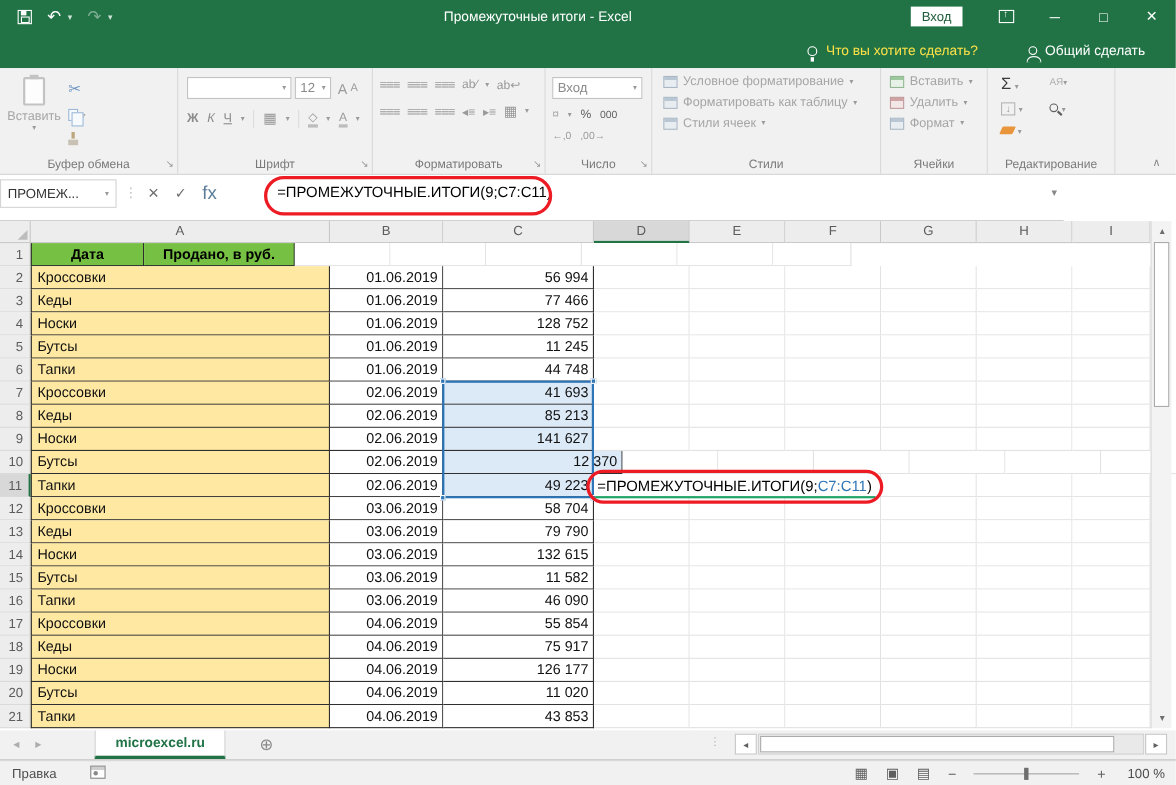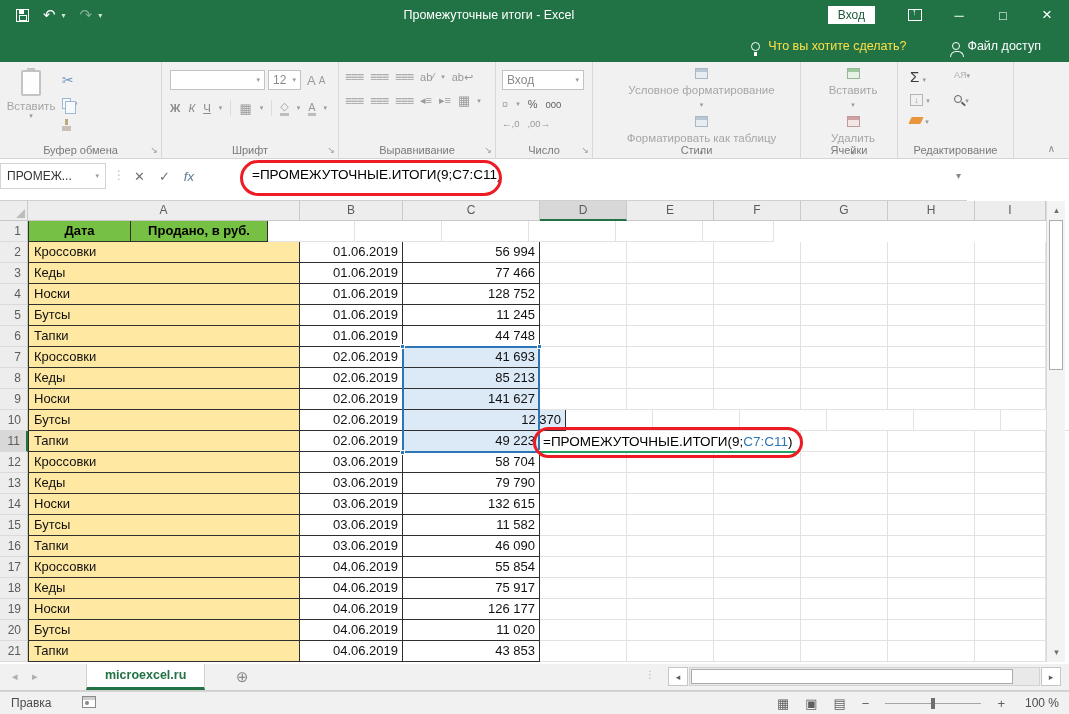--- a/index.html
+++ b/index.html
@@ -69,41 +69,41 @@
   .colorbar { display:inline-block; position:relative; font-size:11px; color:#9a9a9a; padding-bottom:3px; }
   .colorbar::after { content:""; position:absolute; left:0; right:0; bottom:0; height:3px; background:#bdbdbd; }
   .g-align { width:157px; padding:8px 4px 0 6px; color:#9a9a9a; }
   .alrow { display:flex; align-items:center; gap:7px; margin-bottom:9px; font-size:11px; }
   .lines { font-size:12px; letter-spacing:-1px; }
   .g-num { width:97px; padding:8px 6px 0 6px; }
   .numcombo { width:82px; justify-content:space-between; }
   .numrow { display:flex; align-items:center; gap:8px; margin-top:8px; color:#5f5f5f; font-size:11px; }
   .tiny { font-size:9.5px; color:#9a9a9a; }
   .g-sty { width:208px; padding:6px 0 0 10px; }
-  .styrow { display:flex; align-items:center; gap:5px; margin-bottom:7px; white-space:nowrap;flex-direction:column; }
+  .styrow { display:flex; align-items:center; gap:5px; margin-bottom:7px; white-space:nowrap; }
   .miniic { width:13px; height:11px; background:linear-gradient(#b9c6d4 3px, #e8edf2 3px); border:1px solid #aab8c6; display:inline-block; flex:none; }
   .g-cells { width:97px; padding:6px 0 0 8px; }
   .miniic.green { background:linear-gradient(#9dc79d 3px,#e7f1e7 3px); border-color:#93b893; }
   .miniic.red { background:linear-gradient(#cfa3a3 3px,#f3e6e6 3px); border-color:#c09a9a; }
   .g-edit { width:116px; padding:6px 0 0 12px; }
   .editgrid { display:grid; grid-template-columns:44px 44px; row-gap:8px; }
   .sigma { font-size:15px; color:#3b3b3b; }
   .sorticon { font-size:9px; color:#b0b0b0; letter-spacing:0; }
   .fillbox { width:13px; height:12px; border:1px solid #b5b5b5; font-size:9px; color:#9a9a9a; text-align:center; line-height:11px; display:inline-block; }
   .mag { width:8px; height:8px; border:1.6px solid #5f5f5f; border-radius:50%; position:relative; display:inline-block; }
   .mag::after { content:""; position:absolute; left:6px; top:7px; width:5px; height:1.6px; background:#5f5f5f; transform:rotate(42deg); }
   .eraser { width:12px; height:7px; background:#e8953c; transform:skewX(-25deg); display:inline-block; border-radius:1px; }
   .collapse { position:absolute; right:14px; bottom:4px; font-size:10px; color:#8a8a8a; }
 
   
   .frow { position:absolute; left:0; top:160px; width:967px; height:41px; background:#fff; border-bottom:1px solid #d0d0d0; }
   .namebox { position:absolute; left:0; top:3px; width:106px; height:26px; border:1px solid #d4d4d4; background:#fff; display:flex; align-items:center; padding:0 6px; font-size:12px; color:#333; justify-content:space-between; }
   .fdots { position:absolute; left:113px; top:8px; color:#c0c0c0; font-size:12px; }
   .fbtns { position:absolute; left:126px; top:3px; height:26px; display:flex; align-items:center; gap:14px; padding-left:8px; color:#707070; font-size:13px; }
-  .fxlbl { font-style:italic; font-size:13px; color:#5a7d9a; }
+  .fxlbl { font-size:17px; color:#5a7d9a; }
   .finput { position:absolute; left:212px; top:3px; right:26px; height:26px; background:#fff; }
   .ftext { position:absolute; left:40px; top:4px; font-size:13.5px; color:#000; white-space:nowrap; }
   .fchev { position:absolute; right:6px; top:10px; color:#8a8a8a; font-size:10px; }
 
   .oval { position:absolute; border:3px solid #ed1c24; border-radius:20px; pointer-events:none; z-index:40; }
   .oval-fbar { left:240px; top:0px; width:262px; height:36px; }
 
   
   .grid { position:absolute; left:0; top:201px; width:1069px; height:463px; background:#fff; overflow:hidden; }
   .hdr-row { display:flex; height:20px; }
@@ -187,21 +187,21 @@
   </div>
 
   <div class="tabstrip">
     <div class="strip-right">
       <span class="tellme">
         <span class="bulb"></span>
         <span>Что вы хотите сделать?</span>
       </span>
       <span class="share">
         <span class="person"></span>
-        <span>Файл доступ</span>
+        <span>Общий сделать</span>
       </span>
     </div>
   </div>
 
   <div class="ribbon">
 
     <div class="rgroup g-clip">
       <div class="bigbtn">
         <div class="clipicon"></div>
         <div class="dim">Вставить</div>
@@ -265,21 +265,21 @@
       </div>
       <div class="alrow">
         <span class="lines">≡≡≡</span>
         <span class="lines">≡≡≡</span>
         <span class="lines">≡≡≡</span>
         <span>◂≡</span>
         <span>▸≡</span>
         <span class="boxgrid">▦</span>
         <span class="caret">▾</span>
       </div>
-      <div class="glabel">Выравнивание</div>
+      <div class="glabel">Форматировать</div>
       <span class="launcher">↘</span>
     </div>
 
     <div class="rgroup g-num">
       <span class="combo numcombo">
           <span>Вход</span>
           <span class="caret">▾</span>
         </span>
       <div class="numrow">
         <span class="dim">¤</span>

